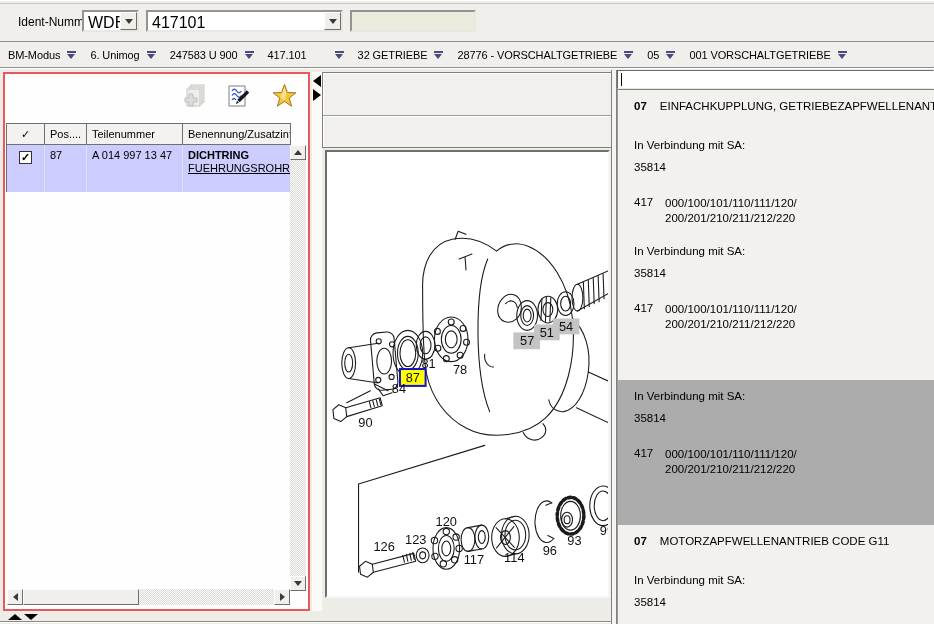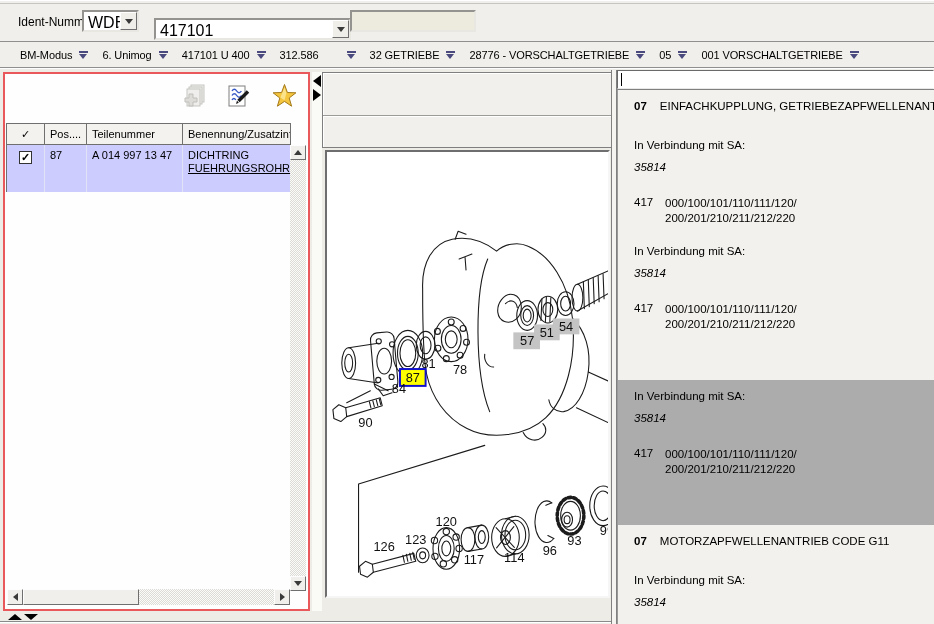--- a/index.html
+++ b/index.html
@@ -11,47 +11,47 @@
   }
   
   #ident-bar { position:absolute; left:0; top:0; width:934px; height:41px; background:#F0EFEB; border-top:1px solid #fff; }
   #ident-bar .topline { position:absolute; left:0; top:2px; width:934px; height:1px; background:#C7C5C0; }
   #ident-label { position:absolute; left:18px; top:14px; font-size:12px; }
   .combo { position:absolute; top:9px; height:22px; background:#fff; border:2px inset #E8E7E2; display:flex; align-items:stretch; }
   .combo .val { flex:1; padding:2px 0 0 4px; font-size:16px; white-space:nowrap; overflow:hidden;border-radius:7px; }
   .combo .btn { width:17px; background:#EFEEE9; border:1px solid; border-color:#fff #6F6F6F #6F6F6F #fff; display:flex; align-items:center; justify-content:center; }
   .tri-down { width:0; height:0; border-left:4px solid transparent; border-right:4px solid transparent; border-top:5px solid #3a3a3a; }
   #combo-wdb { left:82px; width:57px; }
-  #combo-ident { left:154px; width:197px;margin-top:8px; }
+  #combo-ident { left:146px; width:197px; }
   #field-extra { position:absolute; left:350px; top:9px; width:126px; height:22px; background:#ECEBDD; border:2px inset #E8E7E2; }
   
   #menu-bar { position:absolute; left:0; top:41px; width:934px; height:27px; background:#F0EFEB;
     border-top:1px solid #8F8F8F; border-bottom:1px solid #8F8F8F; box-shadow:0 1px 0 #FDFDFD;
-    display:flex; align-items:center; padding-left:20px; }
+    display:flex; align-items:center; padding-left:8px; }
   .menu-item { display:flex; align-items:center; margin-right:14px; font-size:11px; letter-spacing:-0.1px; white-space:nowrap; cursor:default; }
   .menu-item > span.lbl { margin-right:7px; }
   .menu-item.wide-gap > span.lbl { margin-right:28px; }
   .dd-arrow { display:inline-block; }
   .dd-arrow .bar { display:block; width:9px; height:2px; background:#4A4A7E; margin-bottom:1px; }
   .dd-arrow .tri { display:block; width:0; height:0; border-left:4.5px solid transparent; border-right:4.5px solid transparent; border-top:5px solid #4A4A7E; }
   
   #parts-panel { position:absolute; left:3px; top:72px; width:307px; height:539px; background:#FEFEFE; border:2px solid #E9595B; }
   #parts-toolbar { position:absolute; top:8px; right:10px; display:flex; gap:17px; align-items:center; }
   .tool-btn { width:28px; height:28px; display:flex; align-items:center; justify-content:center; }
   #parts-table { position:absolute; left:1px; top:49px; width:285px; }
   .thead { display:flex; height:22px; background:#F3F2EF; border-top:1px solid #6F6F6F; border-bottom:1px solid #6F6F6F; border-left:1px solid #6F6F6F; }
   .th { border-right:1px solid #6F6F6F; display:flex; align-items:center; padding-left:5px; white-space:nowrap; overflow:hidden; }
   .th.col-check { justify-content:center; padding-left:0; }
   .col-check { width:38px; } .col-pos { width:42px; } .col-part { width:96px; } .col-name { flex:1; min-width:0; }
   .trow { display:flex; height:47px; background:#CCCCFF; border-left:1px solid #6F6F6F; }
   .td { border-right:1px solid #E2E2F6; padding:4px 0 0 5px; overflow:hidden; }
   .td.col-check { display:flex; justify-content:center; padding:6px 0 0 0; }
   .cbx { width:13px; height:13px; background:#fff; border:1px solid #333; text-align:center; }
   .cbx i { font-style:normal; font-weight:bold; font-size:11px; line-height:11px; display:block; }
-  .pn-name { font-weight:normal; line-height:13px; white-space:nowrap; }
+  .pn-name { font-weight:bold; line-height:13px; white-space:nowrap; }
   .pn-info { line-height:13px; white-space:nowrap;text-decoration:underline; }
   
   .sbtn { background:#F0EFEB; border:1px solid; border-color:#FDFDFD #6F6F6F #6F6F6F #FDFDFD; display:flex; align-items:center; justify-content:center; }
   .dither { background:#FBFBF9;
     background-image:linear-gradient(45deg,#DDDBD6 25%,transparent 25%,transparent 75%,#DDDBD6 75%),
                      linear-gradient(45deg,#DDDBD6 25%,transparent 25%,transparent 75%,#DDDBD6 75%);
     background-size:2px 2px; background-position:0 0,1px 1px; }
   #v-scroll { position:absolute; right:2px; top:71px; width:16px; height:446px; display:flex; flex-direction:column; }
   #v-scroll .sbtn { height:15px; }
   #v-scroll .track { flex:1; }
@@ -77,21 +77,21 @@
   
   #options-panel { position:absolute; left:617px; top:70px; width:317px; height:554px; background:#F2F1ED; }
   #options-input { position:absolute; left:0; top:0; width:317px; height:19px; background:#fff; border:1px solid; border-color:#6A6A6A #fff #E8E8E8 #6A6A6A; }
   #options-input .caret { position:absolute; left:3px; top:2px; width:1px; height:13px; background:#000; }
   #options-list { position:absolute; left:0; top:19px; width:317px; height:535px; overflow:hidden; border-top:1px solid #808080; border-left:1px solid #9A9A9A; font-size:11.5px; }
   .opt-section { height:145px; padding:10px 0 0 16px; overflow:hidden; }
   .opt-section.selected { background:#ACACAC; }
   .opt-title { white-space:nowrap; overflow:hidden; margin-bottom:27px; }
   .opt-title .code { font-weight:bold; margin-right:13px; }
   .opt-sa-label { margin-bottom:10px; }
-  .opt-sa-value { margin-bottom:23px;font-style:italic; }
+  .opt-sa-value { margin-bottom:23px; }
   .opt-models { display:flex; }
   .opt-models .mcode { width:31px; }
   .opt-models .mlines div { line-height:15px; white-space:nowrap; }
   
   #bottom-bar { position:absolute; left:0; top:612px; width:611px; height:12px; background:#EDECE7; }
   #bottom-bar .groove { position:absolute; left:0; top:9px; width:100%; height:2px; border-top:1px solid #8A8A8A; border-bottom:1px solid #fff; }
   #bottom-bar .tri-up { position:absolute; left:8px; top:2px; width:0; height:0; border-left:7px solid transparent; border-right:7px solid transparent; border-bottom:6px solid #000; }
   #bottom-bar .tri-dn { position:absolute; left:24px; top:2px; width:0; height:0; border-left:7px solid transparent; border-right:7px solid transparent; border-top:6px solid #000; }
 </style>
 </head>
@@ -124,28 +124,28 @@
       </span>
   </div>
   <div class="menu-item">
     <span class="lbl">6. Unimog</span>
     <span class="dd-arrow">
         <i class="bar"></i>
         <i class="tri"></i>
       </span>
   </div>
   <div class="menu-item">
-    <span class="lbl">417101 U 400</span>
+    <span class="lbl">247583 U 900</span>
     <span class="dd-arrow">
         <i class="bar"></i>
         <i class="tri"></i>
       </span>
   </div>
   <div class="menu-item wide-gap">
-    <span class="lbl">312.586</span>
+    <span class="lbl">417.101</span>
     <span class="dd-arrow">
         <i class="bar"></i>
         <i class="tri"></i>
       </span>
   </div>
   <div class="menu-item">
     <span class="lbl">32 GETRIEBE</span>
     <span class="dd-arrow">
         <i class="bar"></i>
         <i class="tri"></i>

